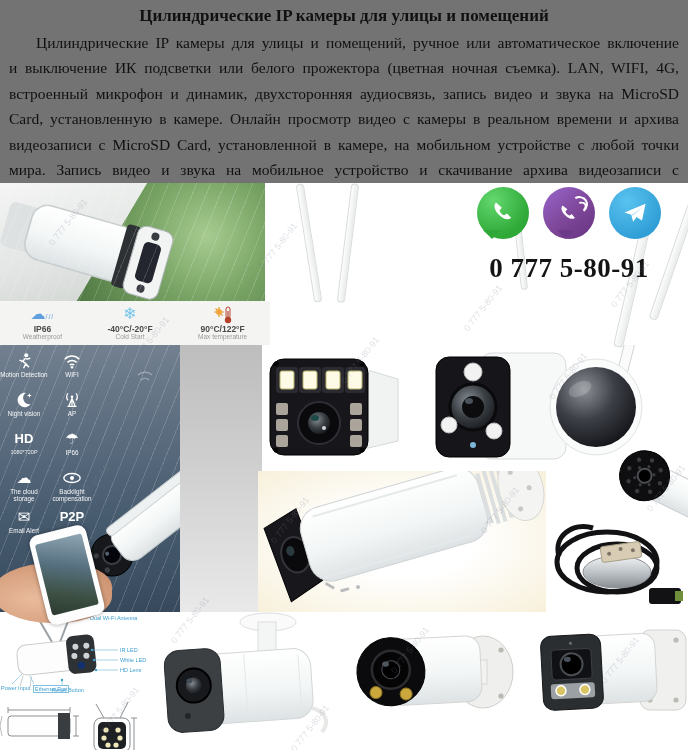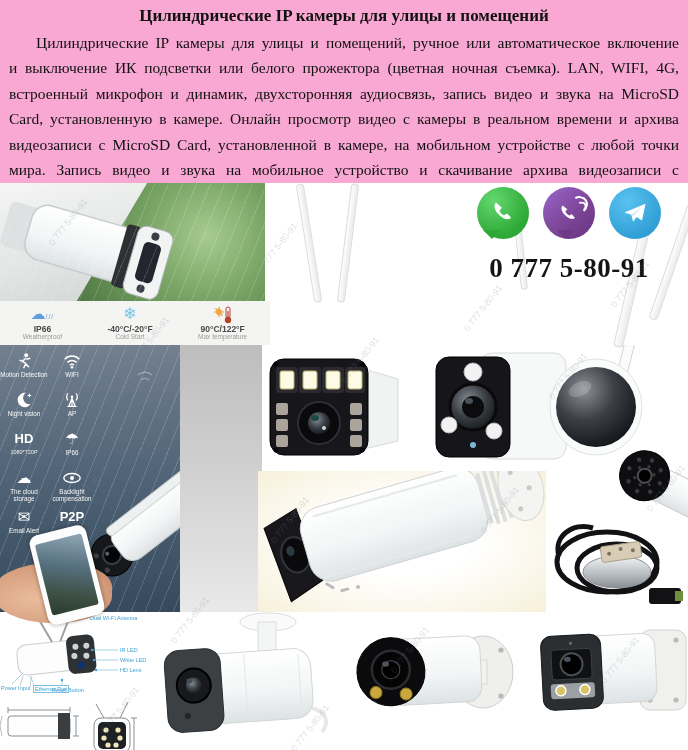--- a/index.html
+++ b/index.html
@@ -1,16 +1,16 @@
 <!DOCTYPE html>
 <html><head>
 <meta charset="utf-8">
 <style>
   html,body{margin:0;padding:0;background:#fff;}
-  .page{position:relative;width:688px;height:750px;background:#f9a8d4;overflow:hidden;
+  .page{position:relative;width:688px;height:750px;background:#737373;overflow:hidden;
         font-family:"Liberation Serif",serif;color:#111;}
   .title{margin:6px 10px 0;text-align:center;font-size:17px;font-weight:bold;}
   .desc{margin:4px 9px 0;font-size:15.5px;line-height:25.4px;text-align:justify;
         text-indent:27px;word-spacing:2.5px;}
   .collage{position:absolute;left:0;top:183px;width:688px;height:567px;background:#fff;overflow:hidden;}
 
   
   .tileA{position:absolute;left:0;top:0;width:265px;height:118px;overflow:hidden;
          background:radial-gradient(circle at 78% 45%, #a7cb90 0%, #76a263 30%, #527a45 65%, #3e6134 100%);}
   .wallA{position:absolute;left:0;top:0;width:160px;height:118px;

